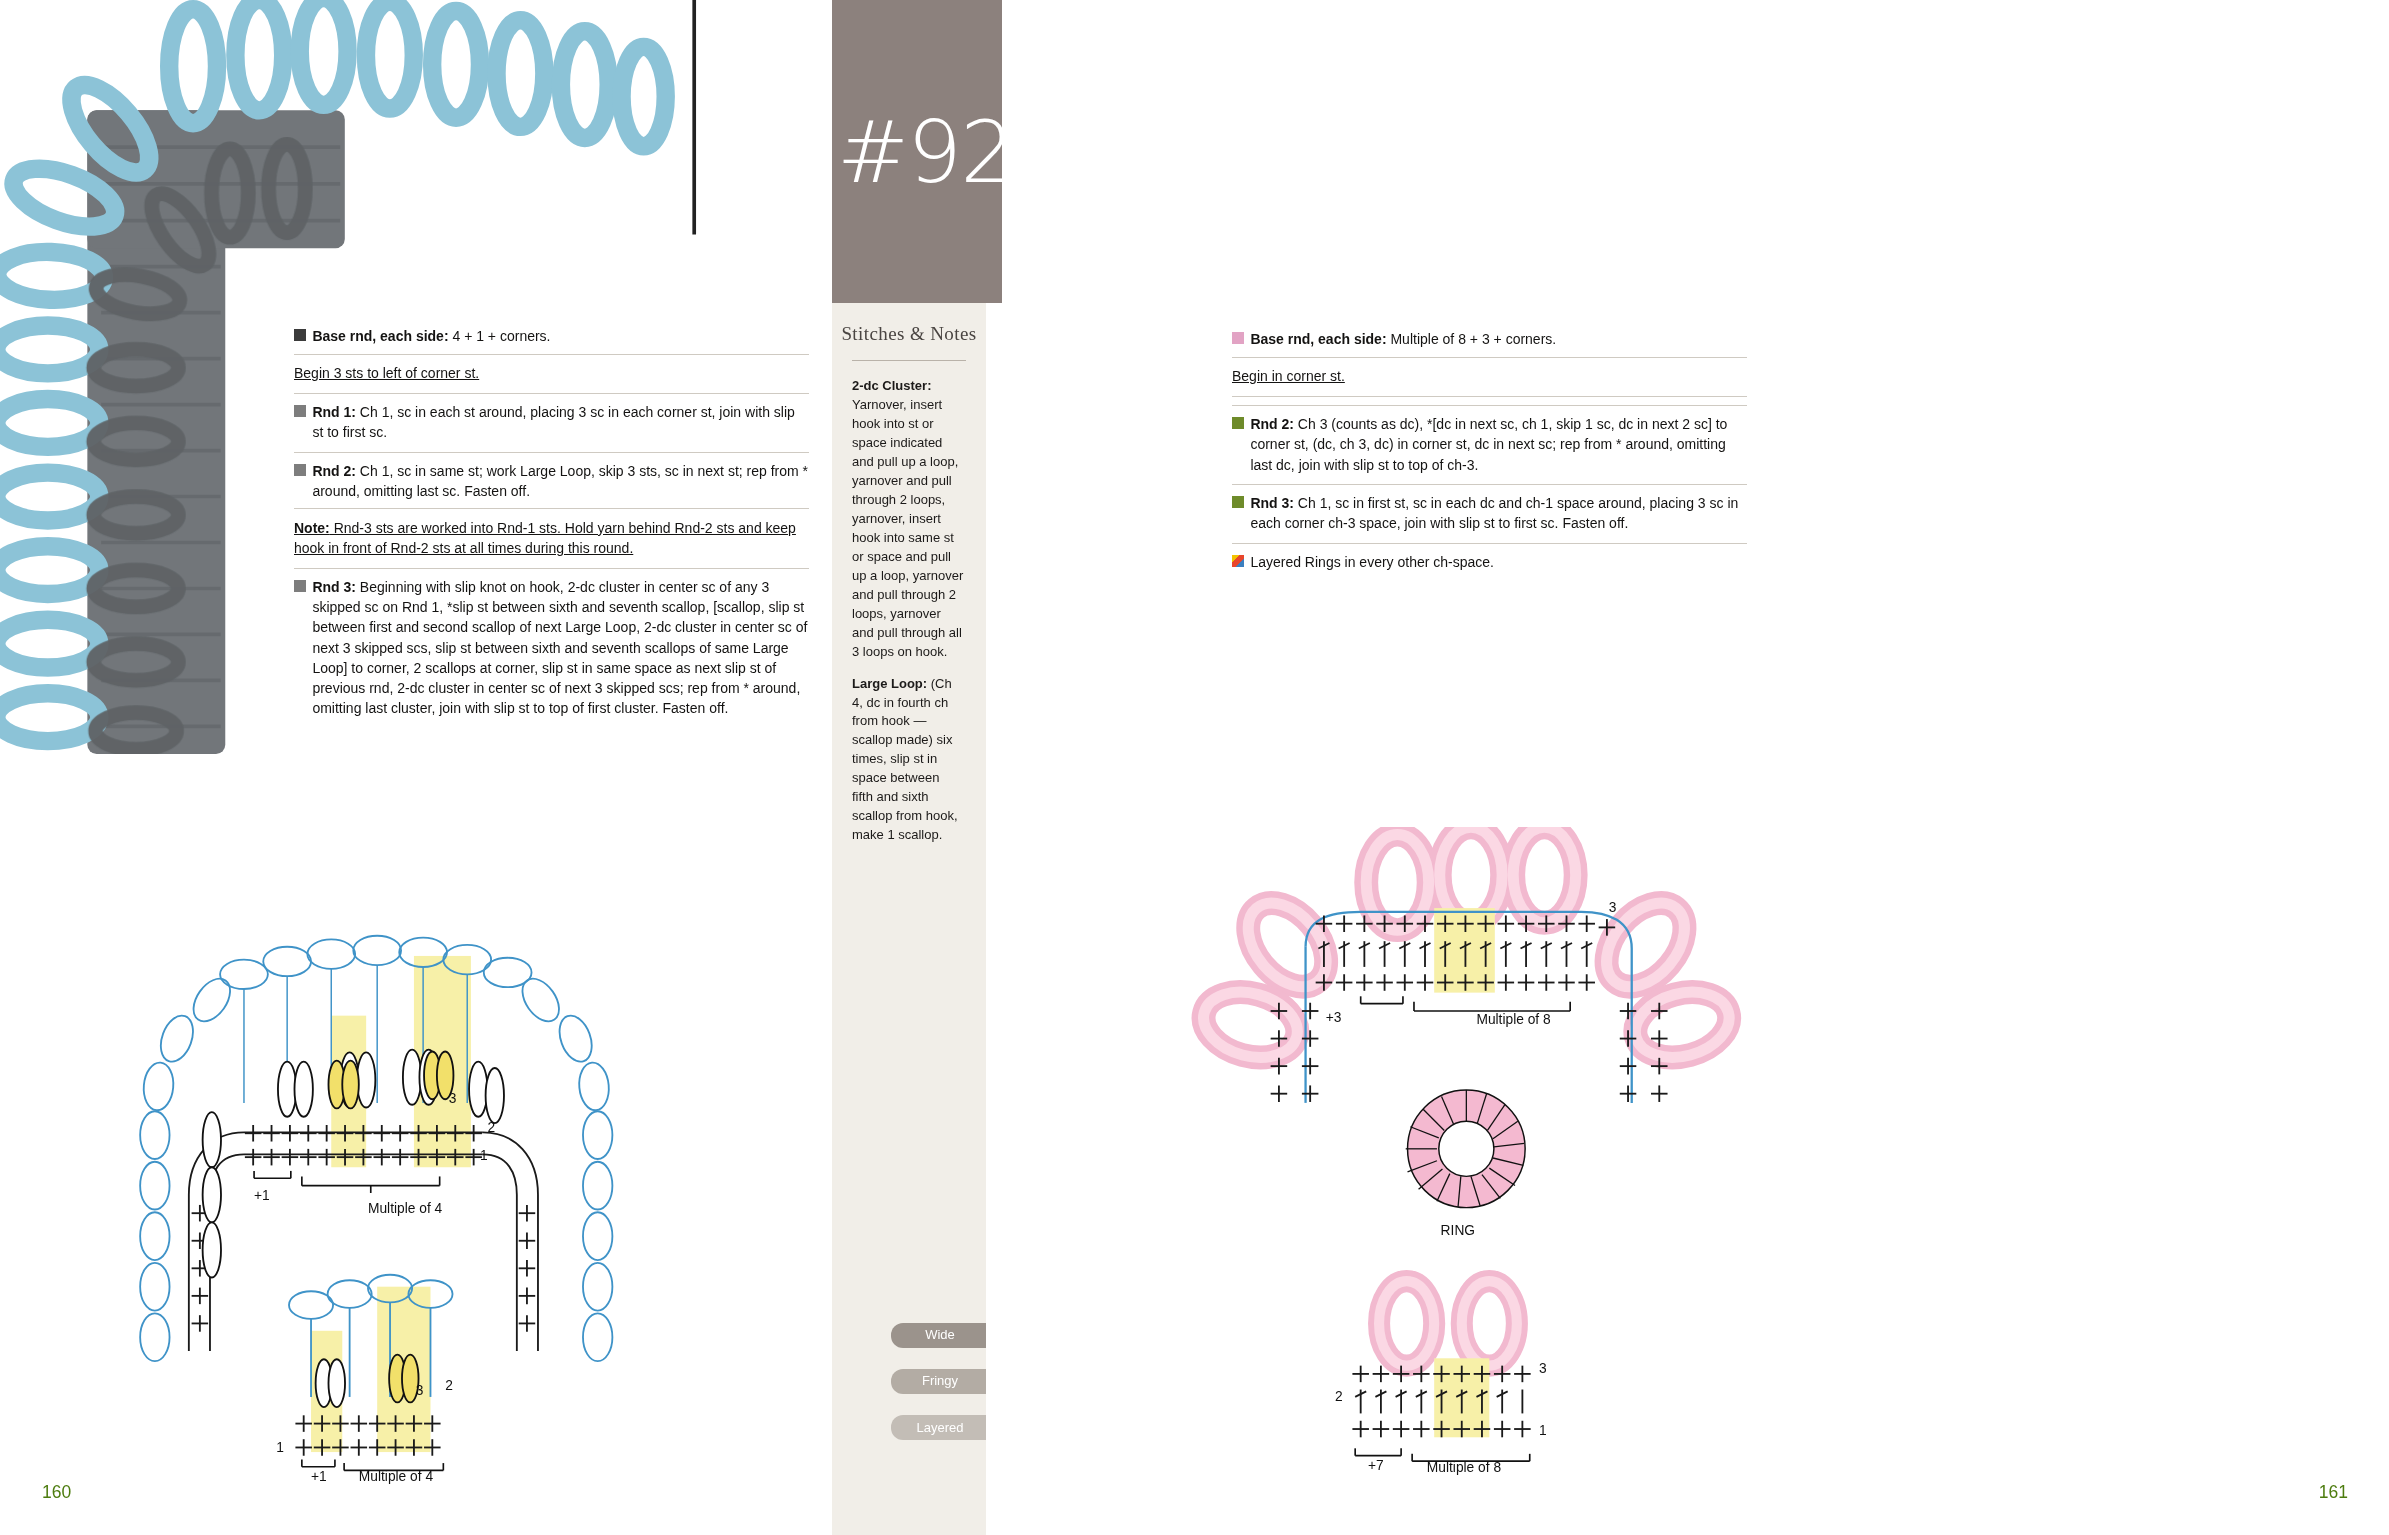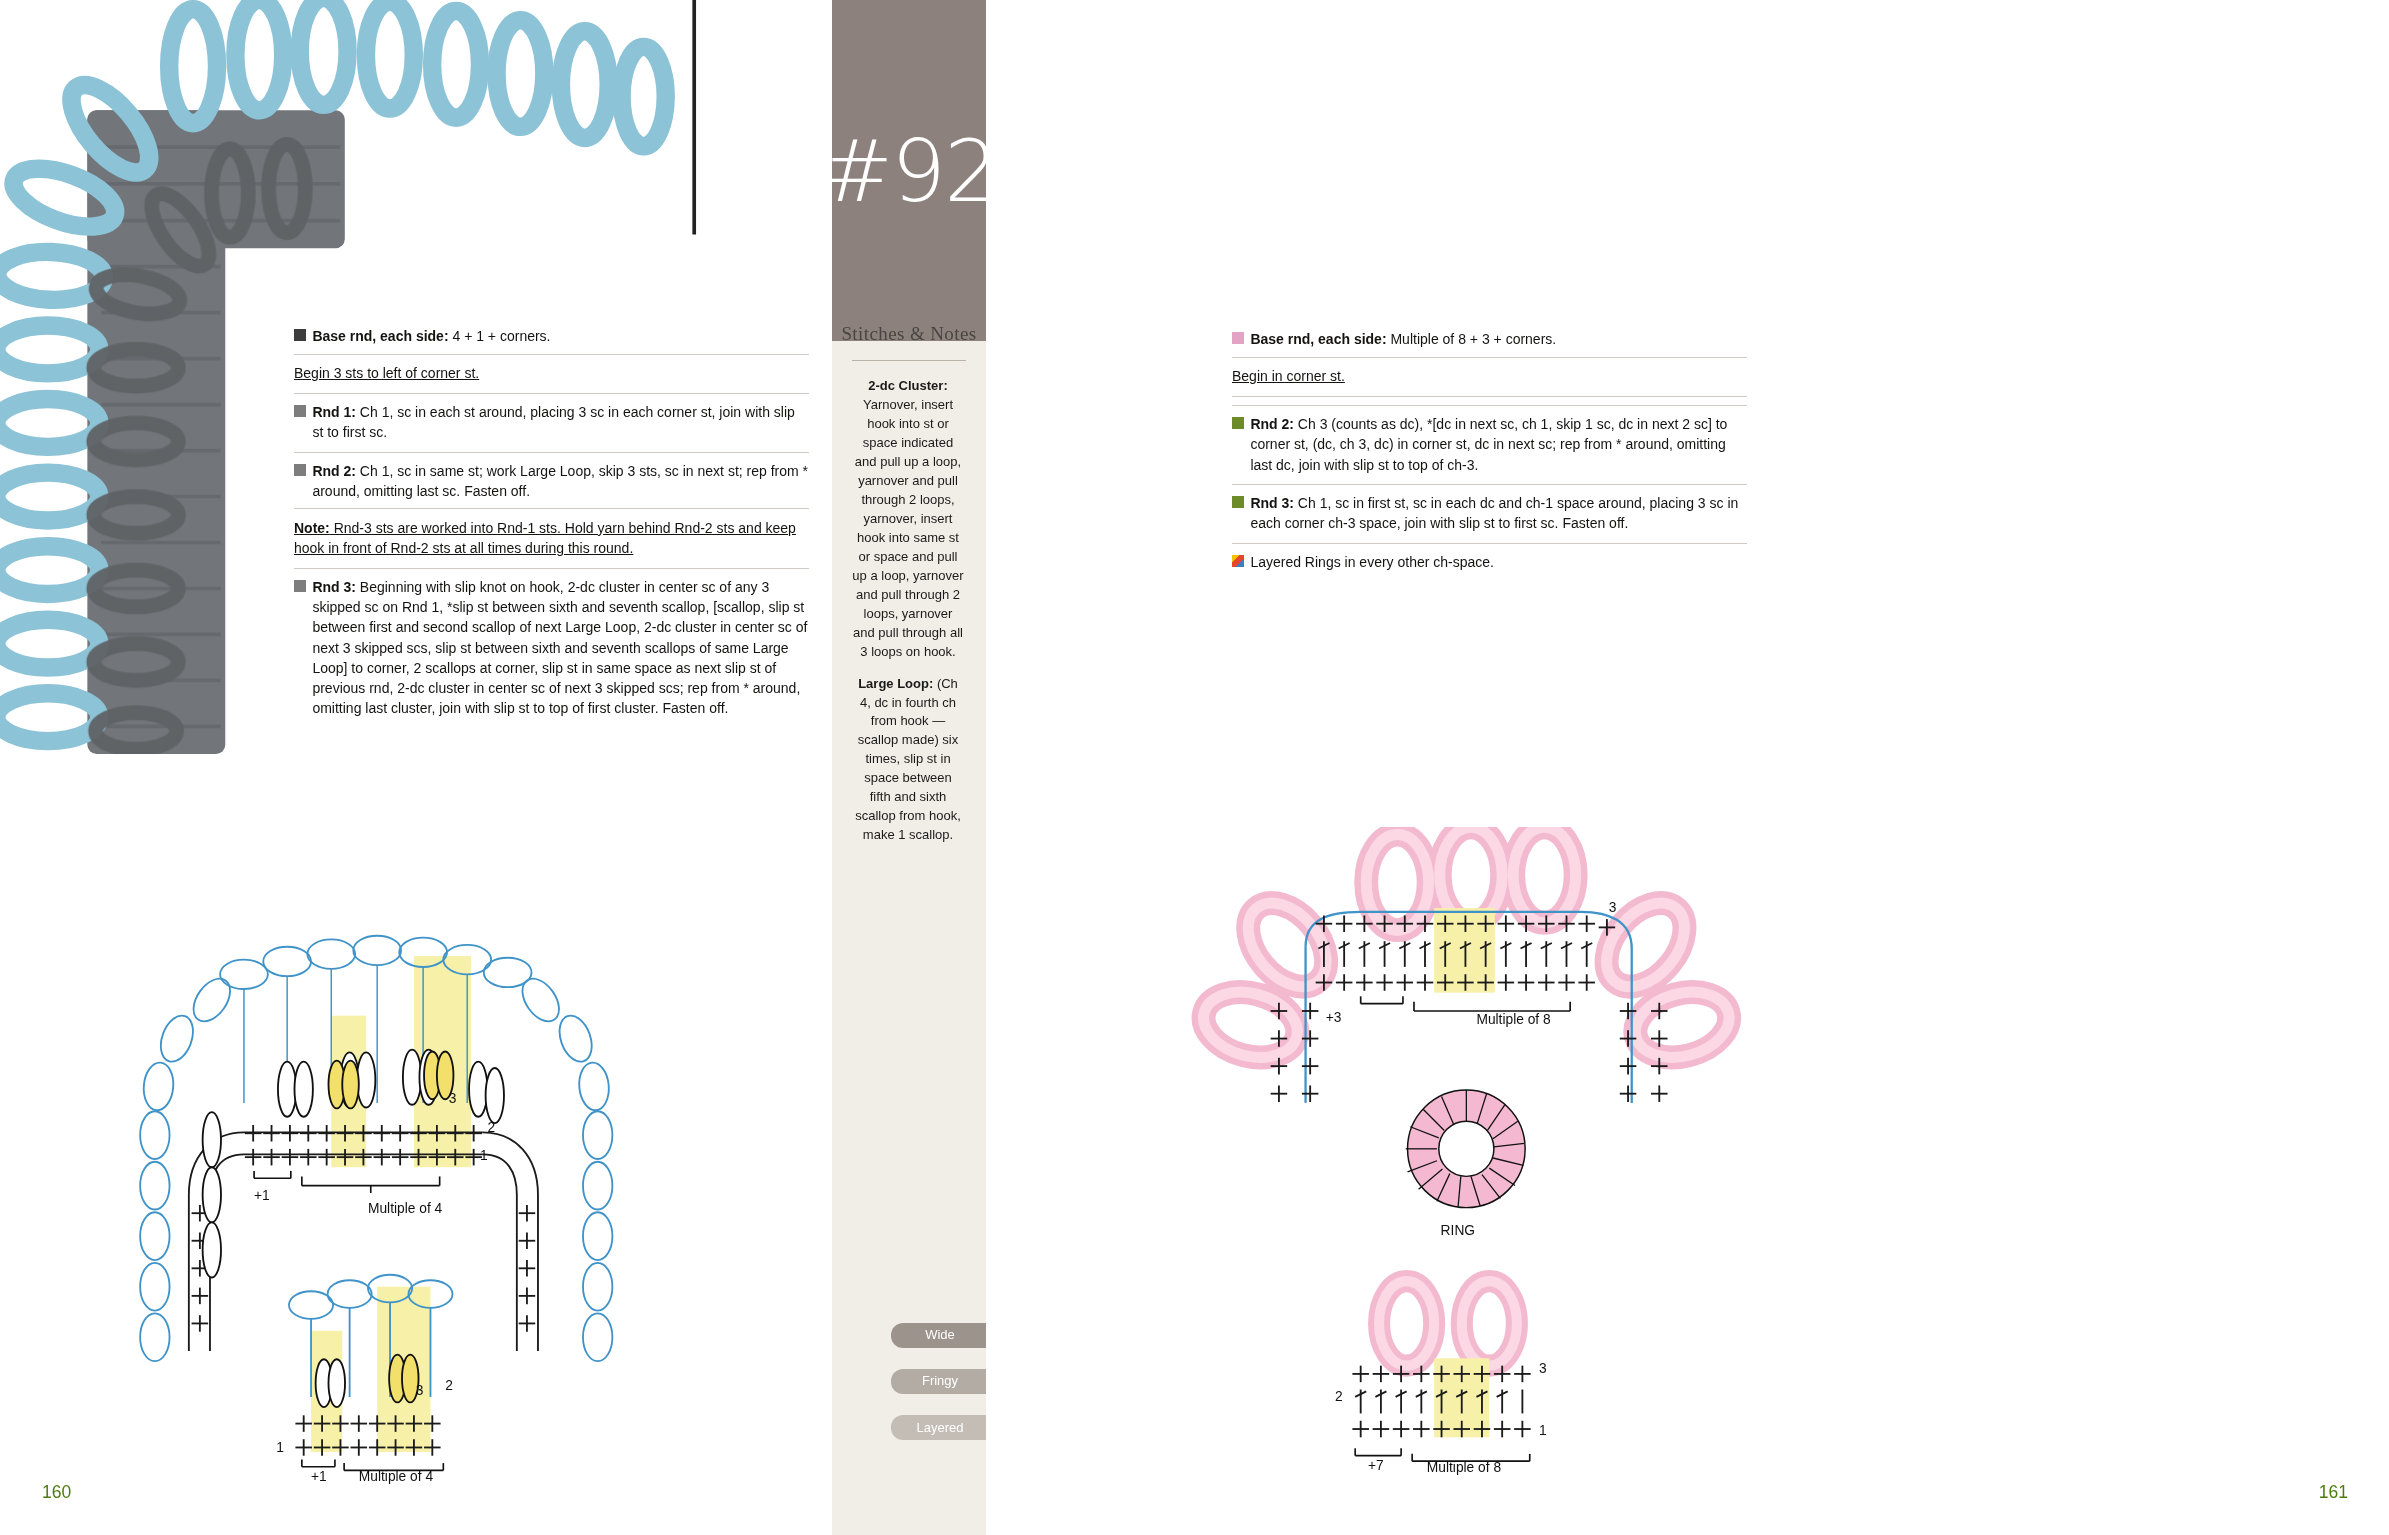--- a/index.html
+++ b/index.html
@@ -16,42 +16,42 @@
   .half{position:absolute;top:0;height:1536px;width:1195px;background:#ffffff;}
   .half.left{left:0;padding-left:16px;}
   .half.right{left:1195px;}
 
   
   .sidecol{position:absolute;top:0;height:1536px;width:154px;background:#f1eee8;}
   .sidecol.l{left:832px;}
   .sidecol.r{left:1290px;}
 
   
-  .numblock{position:absolute;width:154px;height:341px;top:0;background:#8c817d;color:#fff;
-    display:flex;align-items:center;justify-content:center;}
+  .numblock{position:absolute;width:154px;height:303px;top:0;background:#8c817d;color:#fff;
+    display:flex;align-items:center;justify-content:center;padding-left:16px;}
   .numblock.l{left:832px;}
   .numblock.r{left:1290px;background:#8c817d;}
   .numblock .num{
     font-family:"DejaVu Sans", sans-serif;
     font-weight:300;font-size:86px;letter-spacing:-1.8px;line-height:1;
   }
 
   
   .snhead{position:absolute;width:154px;text-align:center;top:323px;
     font-size:19px;color:#4a4542;letter-spacing:0.4px;font-family:"Liberation Serif",serif;}
   .snhead.l{left:832px;}
   .snhead.r{left:1290px;}
   .snrule{position:absolute;width:114px;height:0.9px;background:#b9b2a9;top:360px;}
   .snrule.l{left:852px;}
   .snrule.r{left:1311px;}
 
   .sntext{position:absolute;width:112px;top:377px;font-size:13px;line-height:1.46;color:#1c1a19;}
   .sntext.l{left:852px;}
   .sntext.r{left:1311px;}
-  .sntext p{margin:0 0 13px 0;text-align:center;}
+  .sntext p{margin:0 0 13px 0;}
   .sntext b{font-weight:bold;}
   .sntext i{font-style:italic;}
 
   
   .tags{position:absolute;width:154px;bottom:96px;display:flex;flex-direction:column;align-items:flex-end;gap:21px;}
   .tags.l{left:832px;}
   .tags.r{left:1290px;}
   .tag{background:#9b938c;color:#fff;font-size:13px;padding:4.6px 12px 5.5px 14.7px;border-radius:12px 0 0 12px;
        min-width:68px;text-align:center;}
   .tag.lt{background:#b3aca4;}

